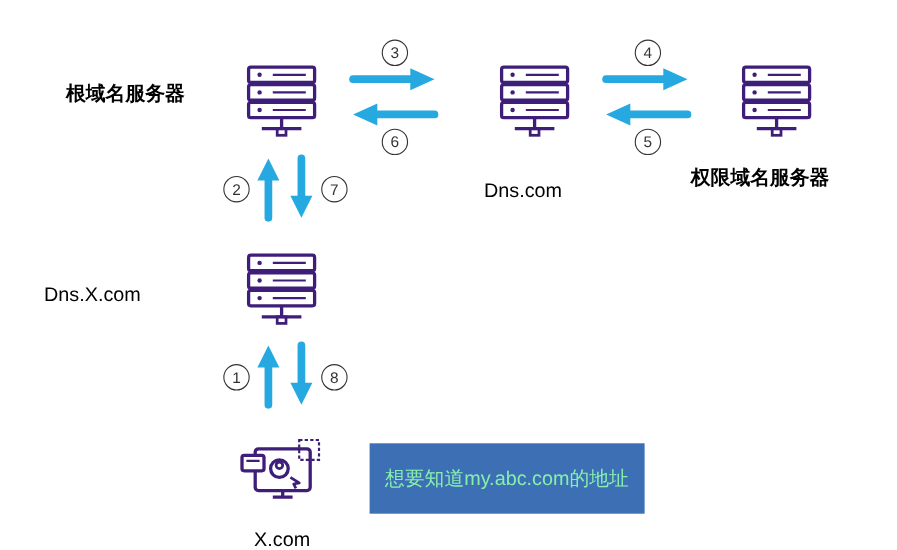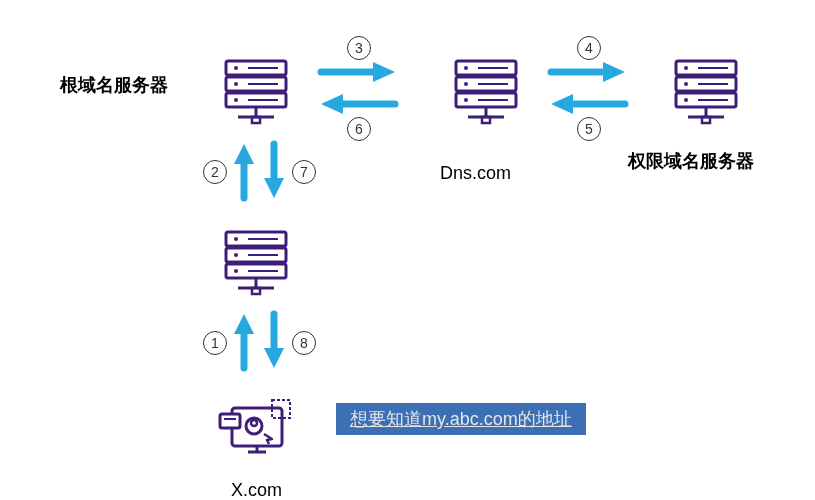--- a/index.html
+++ b/index.html
@@ -33,25 +33,24 @@
     border-radius: 50%;
     font-size: 14px;
     line-height: 22px;
     text-align: center;
     color: #333;
     background: #fff;
   }
   .callout {
     position: absolute;
     background: #3c6fb4;
-    color: #e5e5e5;
+    color: #86efac;
     font-size: 18px;
-    padding: 4px 14px;
+    padding: 20px 14px;
     white-space: nowrap;
-    text-decoration: underline;
   }
   .server, .client, .arrow {
     position: absolute;
   }
   
   .server svg { width: 78px; height: 78px; display: block; }
   .client svg { width: 82px; height: 78px; display: block; }
   .arrow svg { display: block; }
 </style>
 </head>
@@ -123,20 +122,21 @@
         <use href="#server-icon-g"></use>
       </svg>
 </div>
 <div class="label" style="left:628px; top:150px; font-weight:600;">权限域名服务器</div>
 
 <div class="server" style="left:218px; top:223px;">
   <svg viewBox="0 0 78 72">
         <use href="#server-icon-g"></use>
       </svg>
 </div>
+<div class="label sublabel" style="left:40px; top:257px;">Dns.X.com</div>
 
 <div class="client" style="left:214px; top:388px;">
   <svg viewBox="0 0 82 62">
         <use href="#client-icon-g"></use>
       </svg>
 </div>
 <div class="label" style="left:231px; top:479px;">X.com</div>
 
 <div class="arrow" style="left:316px; top:60px;">
   <svg width="84" height="24" viewBox="0 0 82 24">

